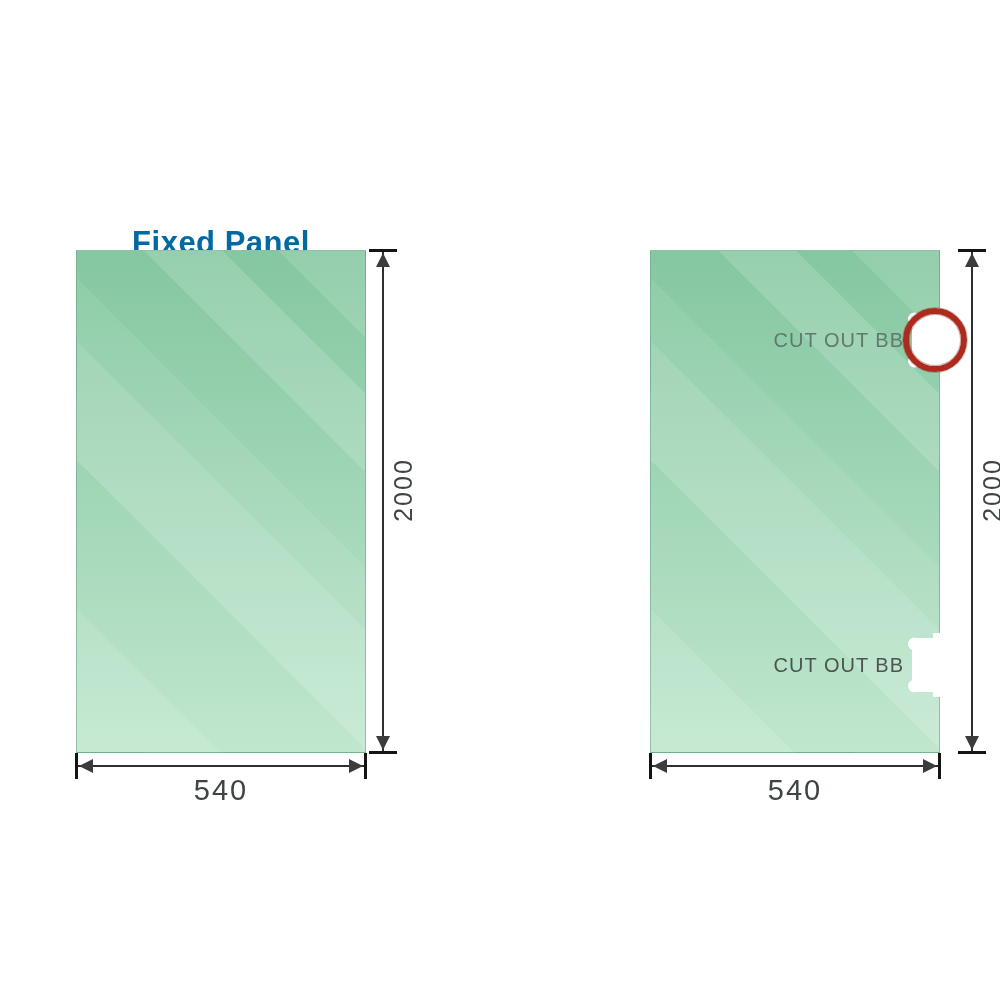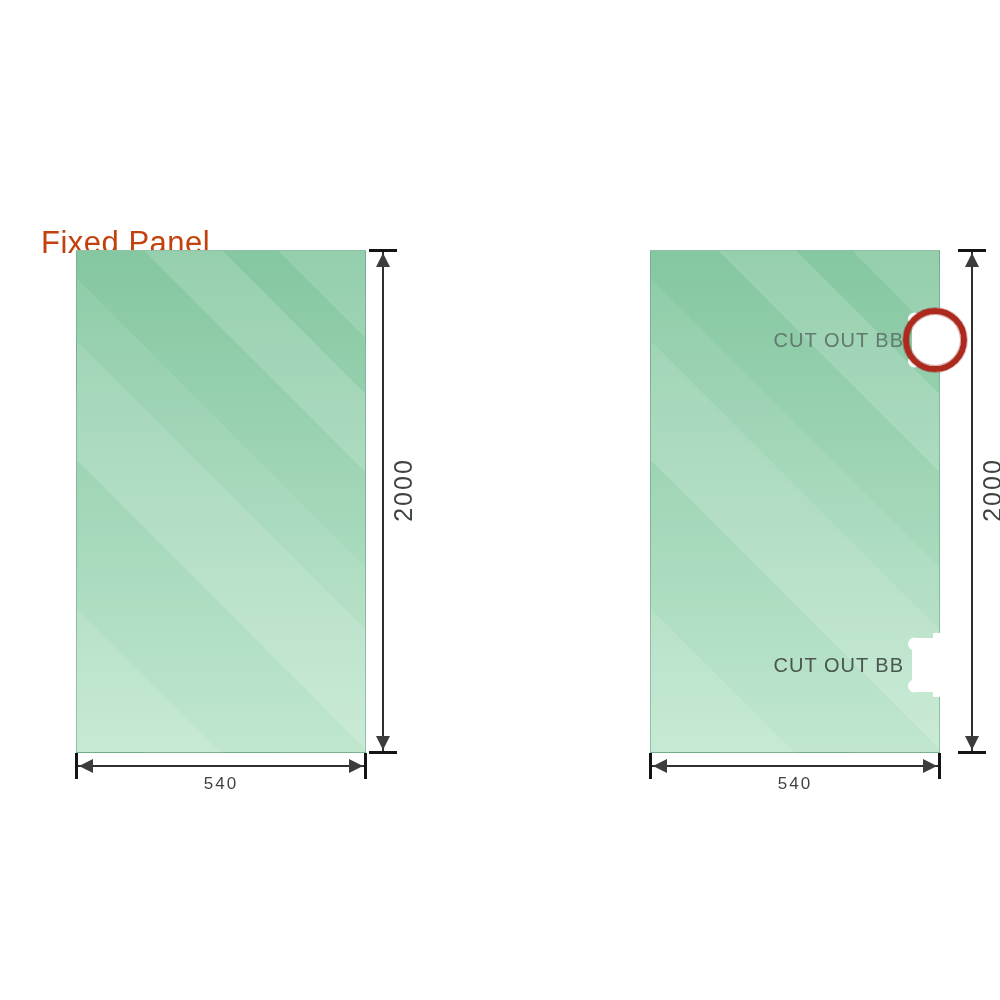--- a/index.html
+++ b/index.html
@@ -8,21 +8,21 @@
     font-family:"Liberation Sans", sans-serif; overflow:hidden;
   }
 
   
   .figure { position:absolute; top:250px; width:290px; height:503px; }
   .fig-fixed { left:76px; }
   .fig-hinge { left:650px; }
 
   .panel-title {
     position:absolute; top:-51px; left:-35px; width:360px; height:42px;
-    font-size:31px; font-weight:normal; color:#c2410c;
+    text-align:center; font-size:31px; font-weight:bold; color:#0369a1;
     letter-spacing:0.5px; white-space:nowrap;
   }
 
   
   .glass {
     position:absolute; top:0; left:0; width:100%; height:100%;
     box-sizing:border-box;
     border:1px solid rgba(85,145,115,0.45);
     background:
       linear-gradient(45deg,
@@ -57,21 +57,21 @@
   
   .hdim { position:absolute; left:0; top:503px; width:290px; height:60px; }
   .hdim-line { position:absolute; top:12px; left:0; right:0; height:2px; background:#2f2f2f; }
   .hdim-tick { position:absolute; top:0; width:3px; height:26px; background:#141414; }
   .hdim-tick.l { left:-1px; }
   .hdim-tick.r { right:-1px; }
   .arrow-left  { left:3px;  top:6px; border-top:7px solid transparent; border-bottom:7px solid transparent; border-right:14px solid #3c3c3c; }
   .arrow-right { right:3px; top:6px; border-top:7px solid transparent; border-bottom:7px solid transparent; border-left:14px solid #3c3c3c; }
   .hdim-label {
     position:absolute; top:21px; left:0; width:100%; text-align:center;
-    font-size:17px; color:#3e4441; letter-spacing:2px;
+    font-size:29px; color:#3e4441; letter-spacing:2px;
   }
 
   
   .cutout { position:absolute; left:0; width:100%; height:0; }
   .cutout-top { top:90px; }
   .cutout-bottom { top:415px; }
   .cutout-label {
     position:absolute; right:36px; top:-13px; height:26px; line-height:26px;
     font-size:20px; letter-spacing:1px; white-space:nowrap;
   }

